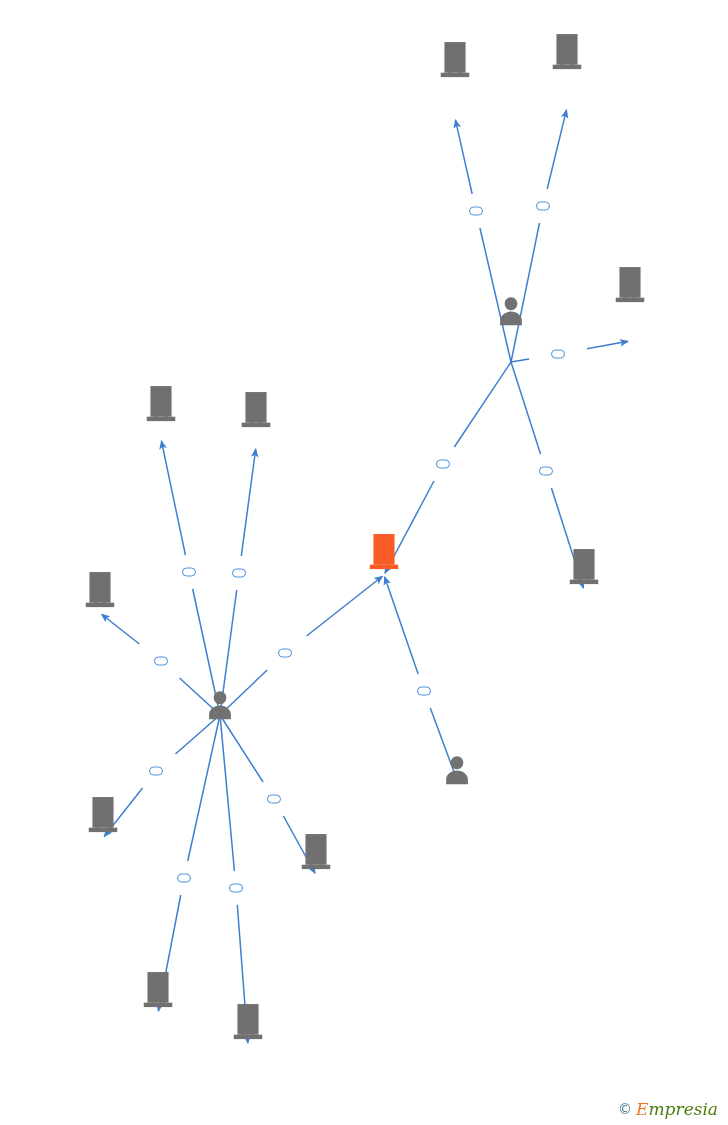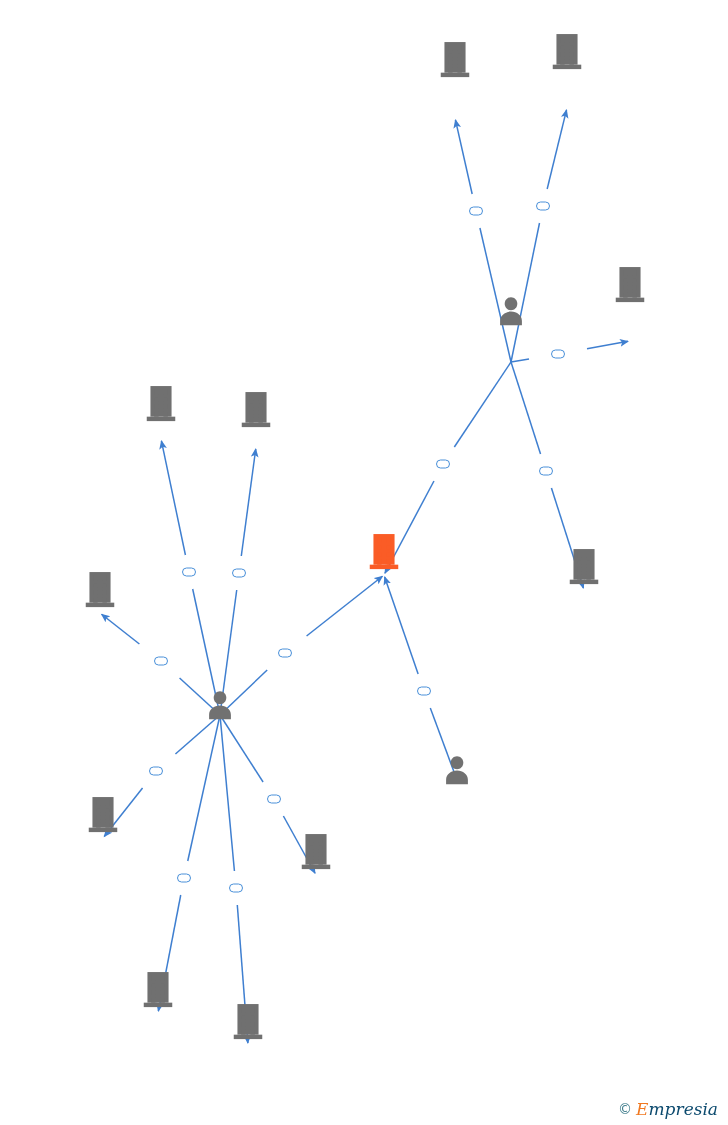--- a/index.html
+++ b/index.html
@@ -69,21 +69,21 @@
 
   
   #watermark{
     position:absolute;right:10px;bottom:6px;
     display:flex;align-items:center;gap:4px;
     font-size:16px;
   }
   #watermark .copy{color:#3f7d8c;font-size:14px;font-family:"DejaVu Sans",sans-serif;}
   #watermark .brand{font-family:"DejaVu Serif",serif;font-style:italic;font-size:17px;}
   #watermark .brand .e{color:#F07820;}
-  #watermark .brand .rest{color:#0c4a6e;text-align:right;}
+  #watermark .brand .rest{color:#4d7c0f;text-align:right;}
 </style>
 </head>
 <body>
 
 <div id="graph">
 
   <svg class="edges" id="edge-layer" viewBox="0 0 728 1125" xmlns="http://www.w3.org/2000/svg">
     <defs>
       <marker id="arrow" markerWidth="7" markerHeight="7" refX="5.4" refY="2.6" orient="auto" markerUnits="strokeWidth">
         <path d="M0,0 L6,2.6 L0,5.2 L1.4,2.6 z" fill="#3f7fd0"></path>

